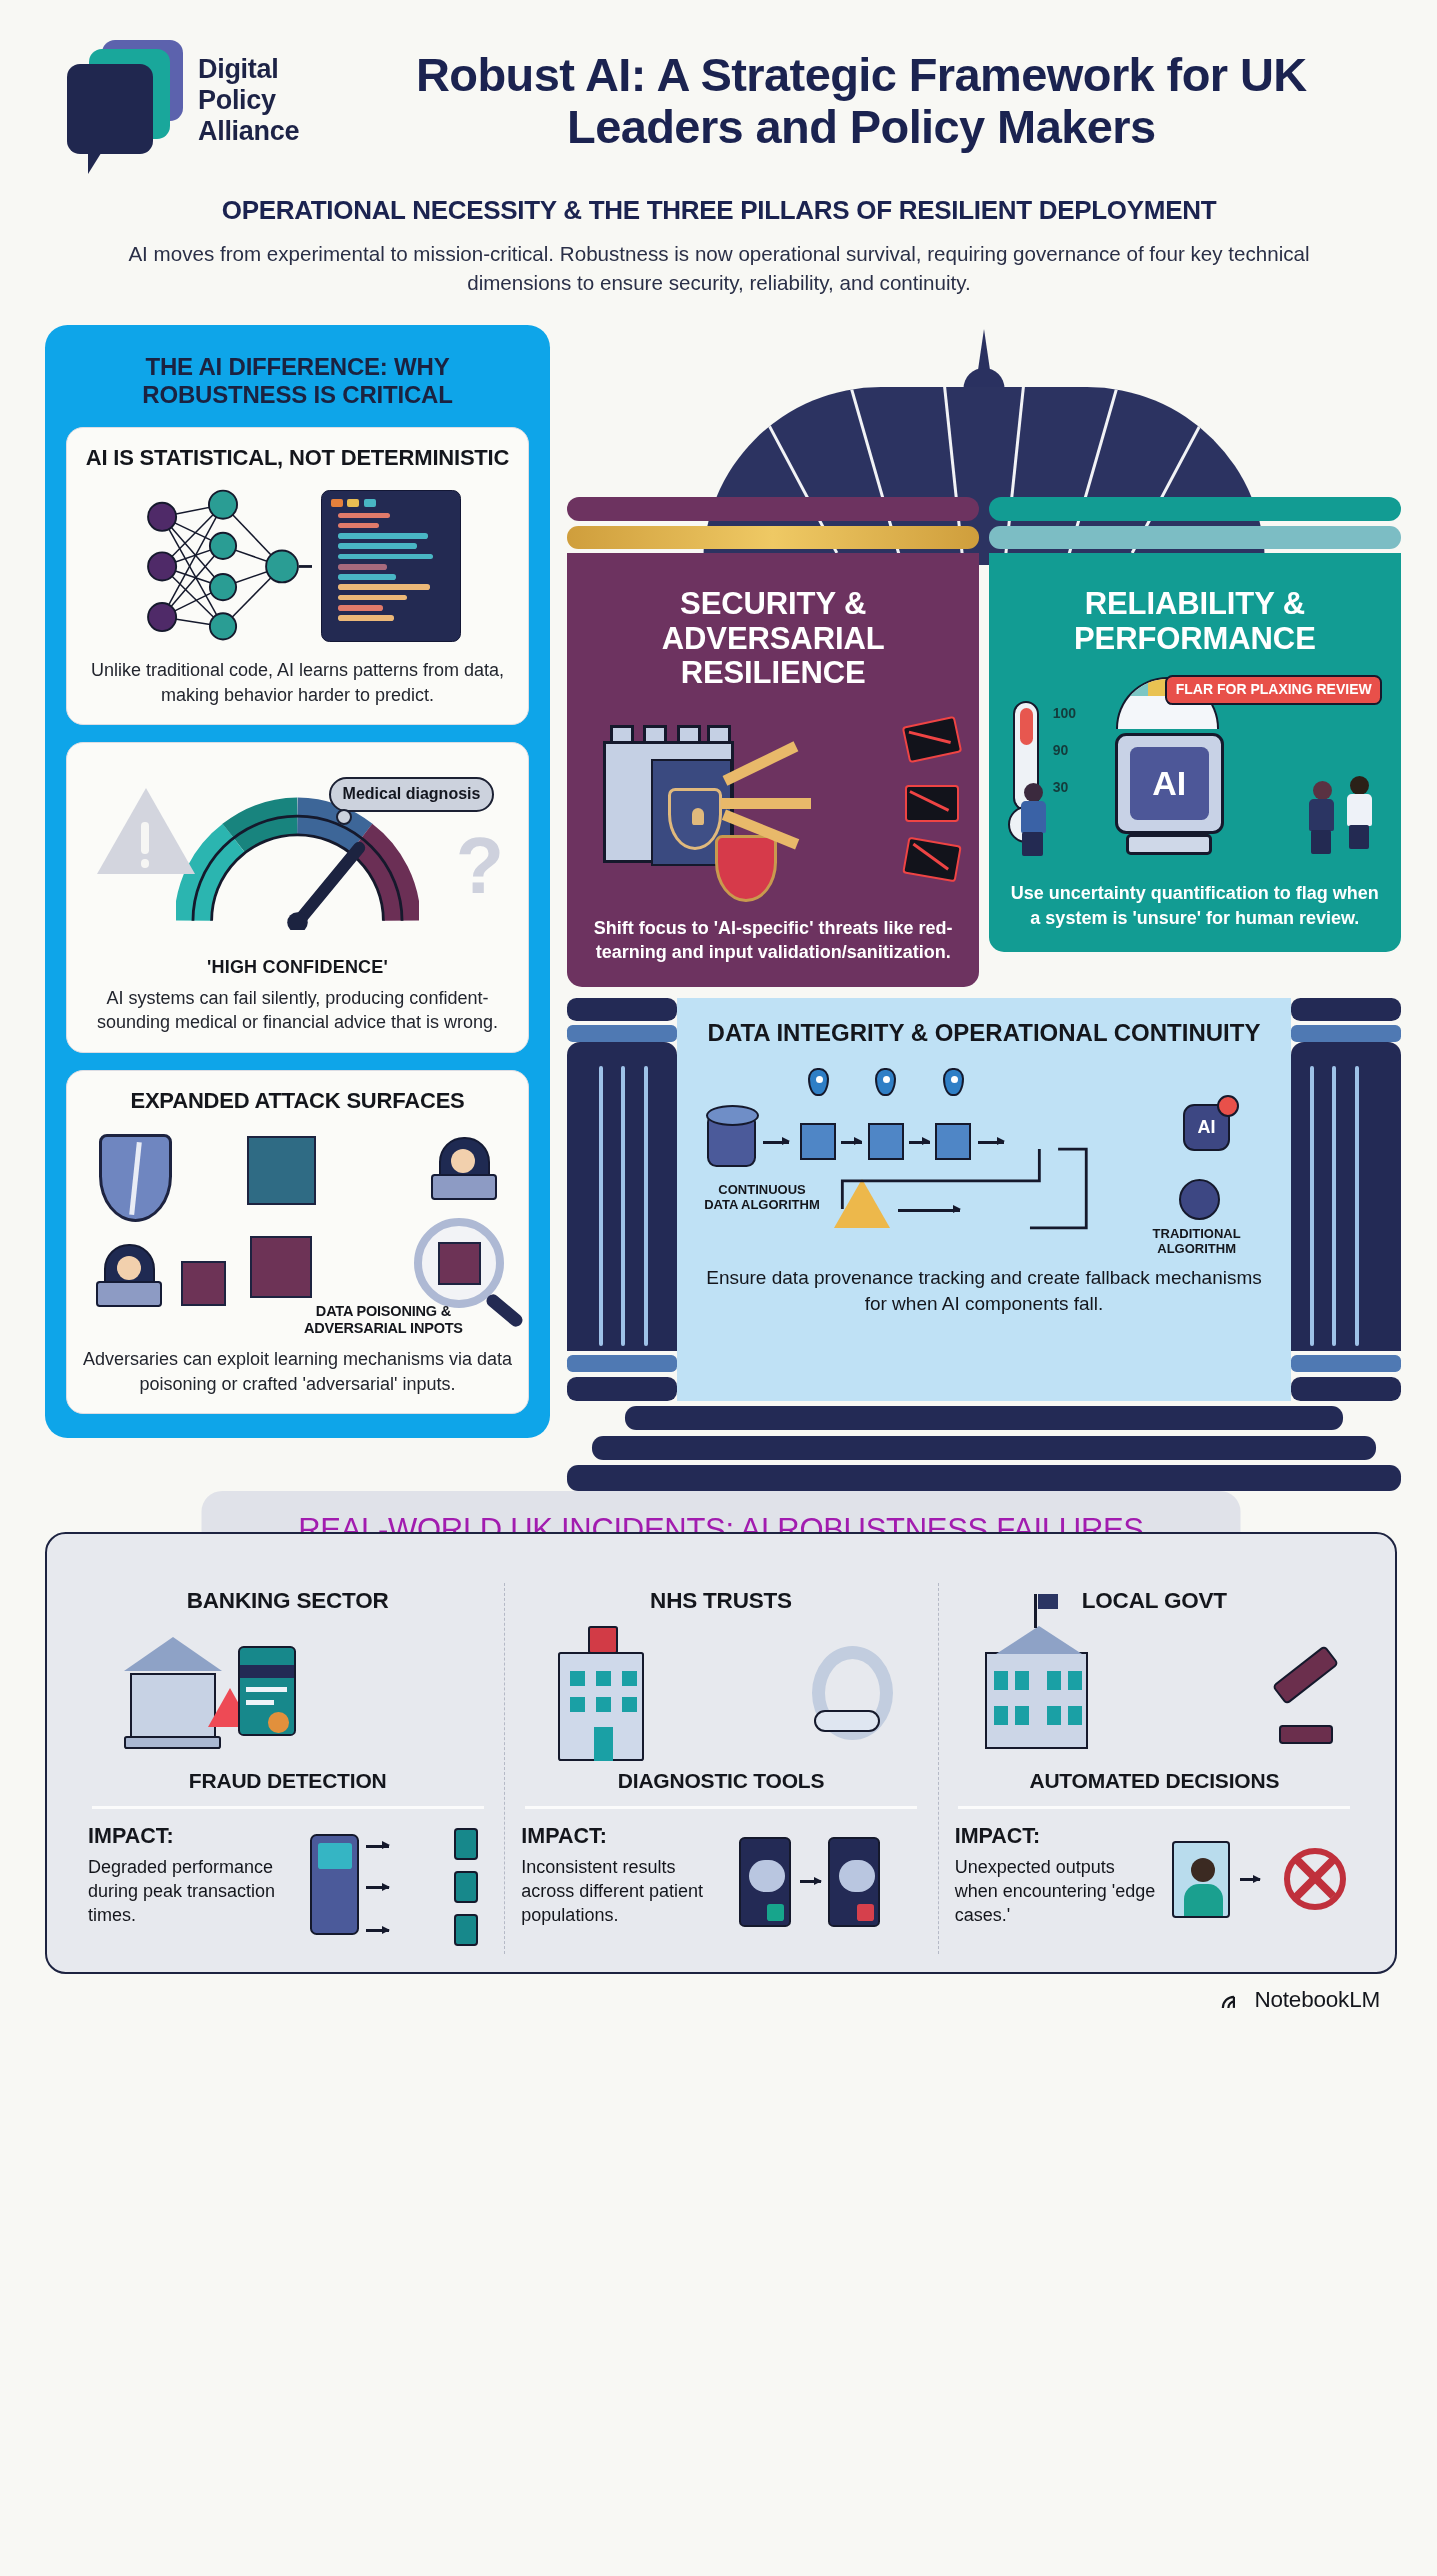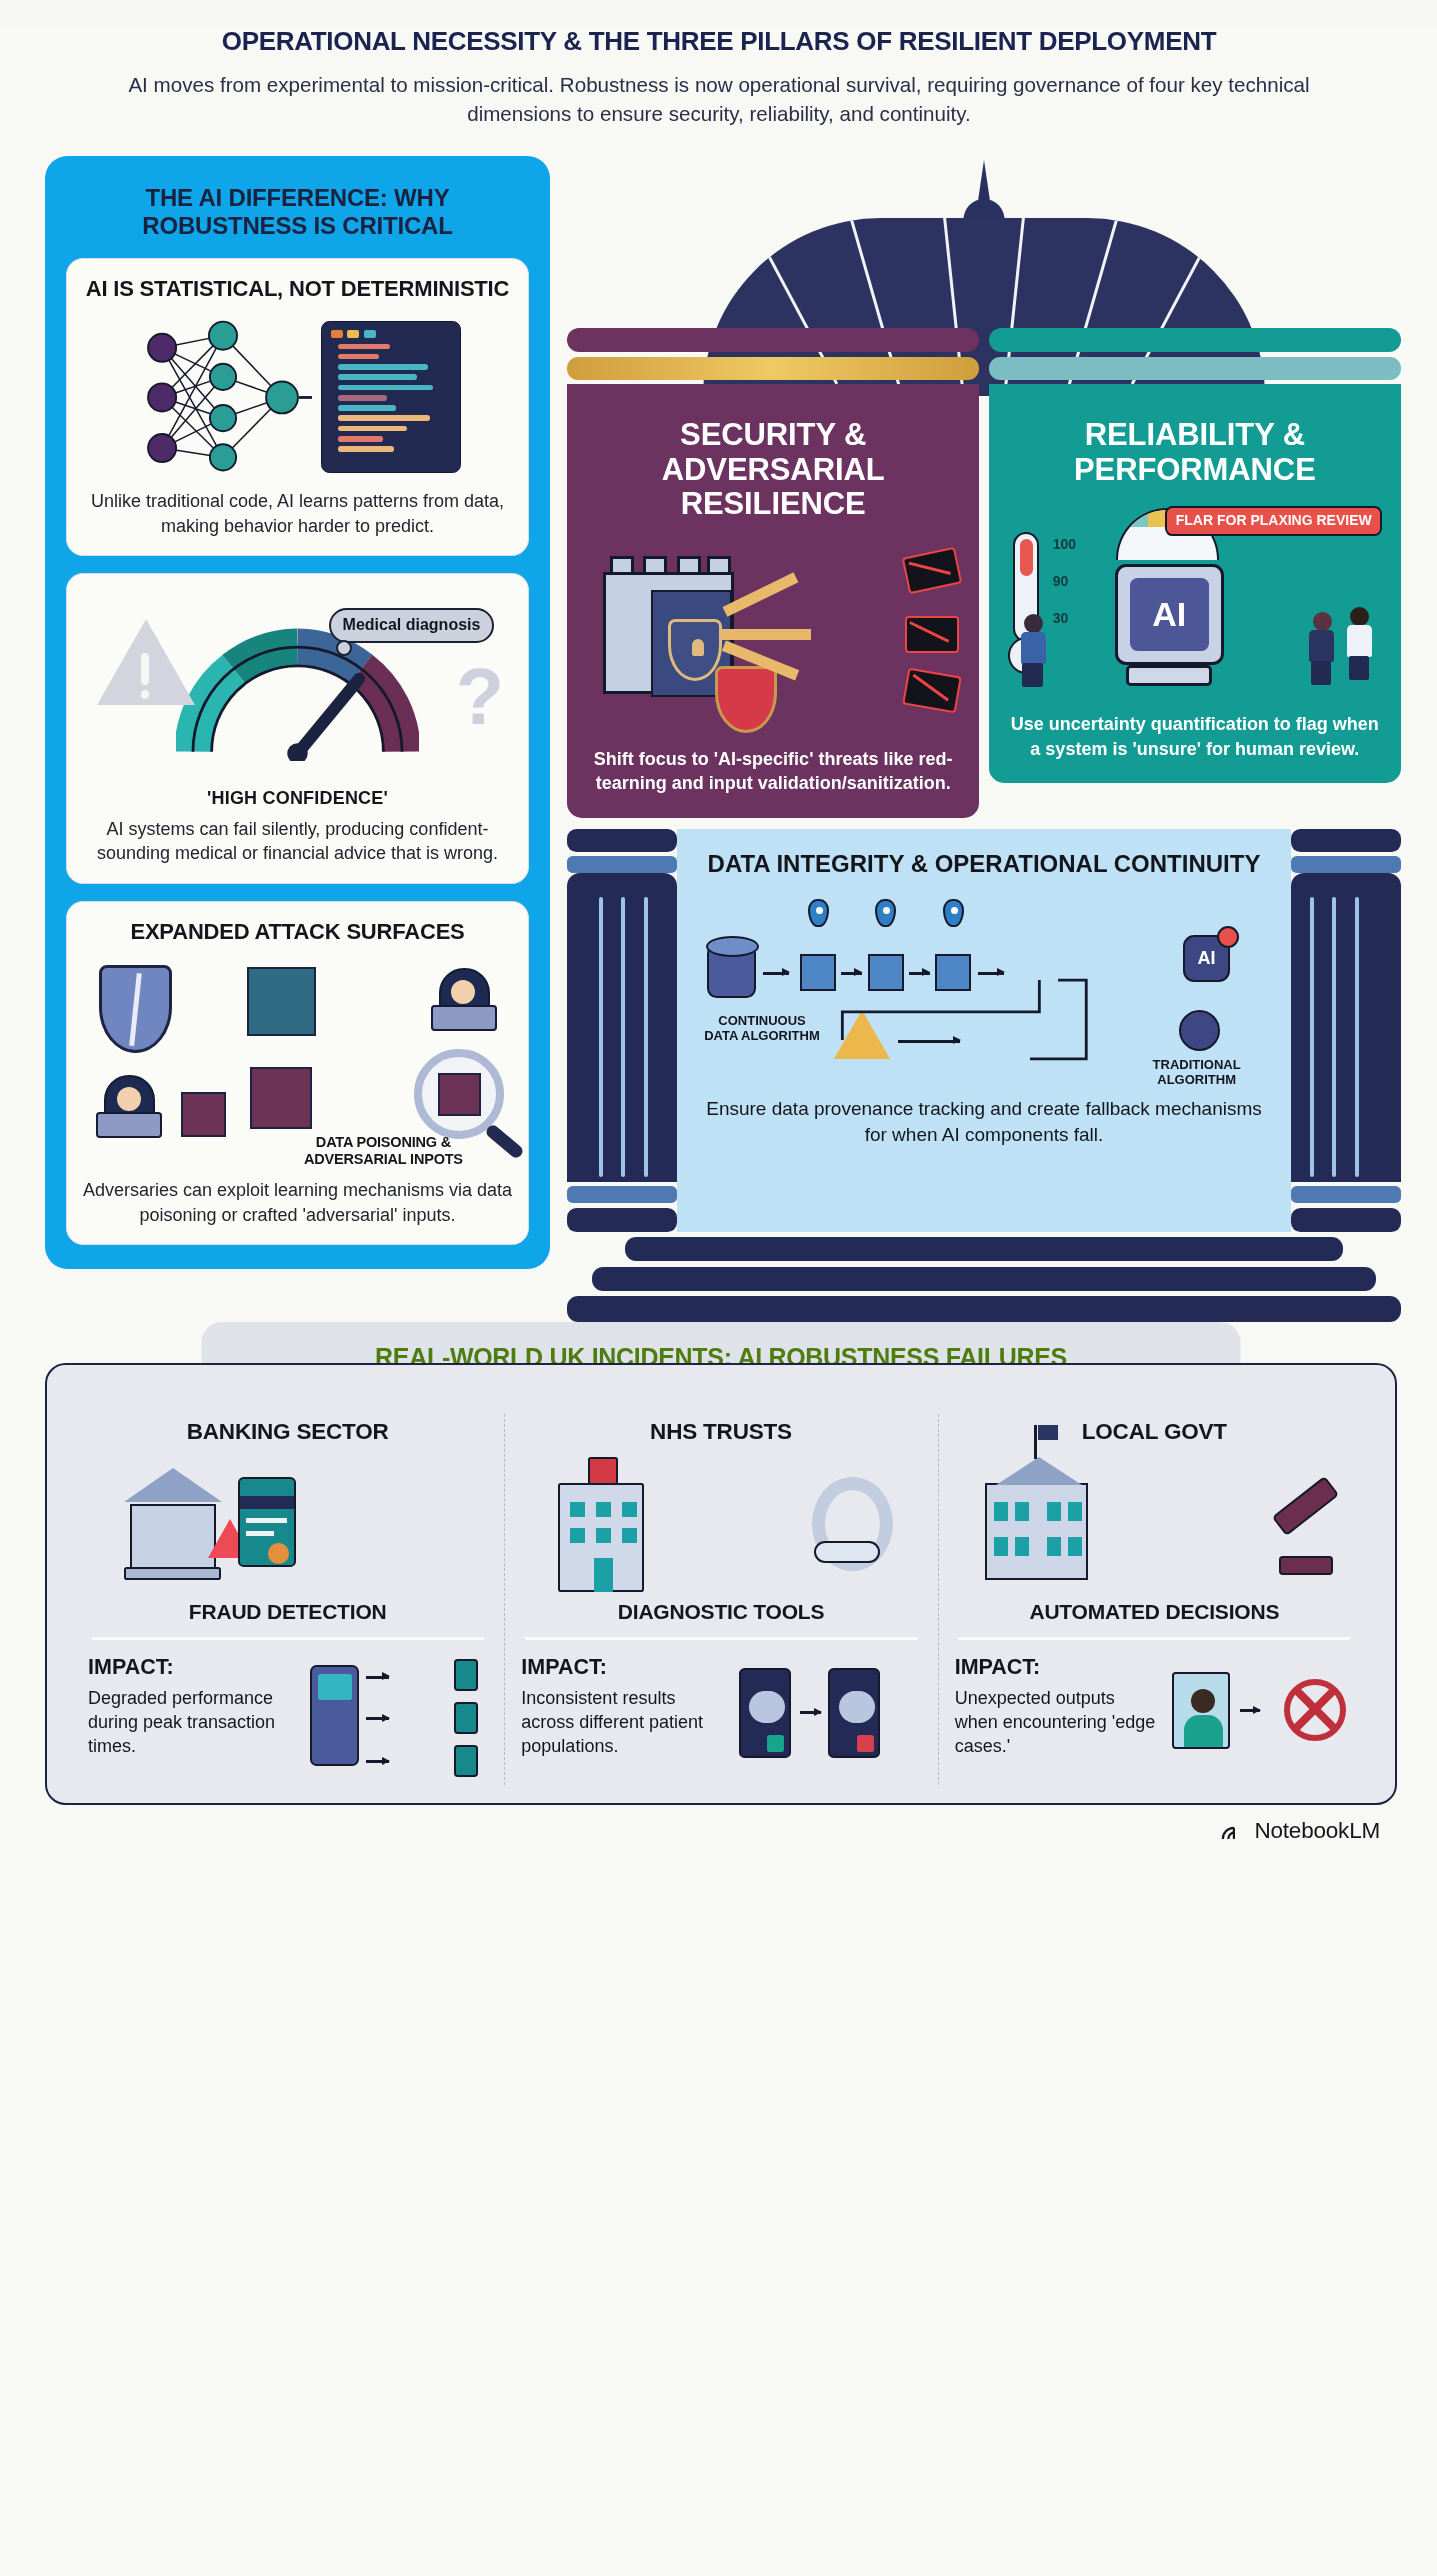--- a/index.html
+++ b/index.html
@@ -198,21 +198,21 @@
   .step { background:#232a55; border-radius:11.2px; margin-top: 5.6px; }
   .s1 { height: 24px; width: 86%; margin-left:7%; }
   .s2 { height: 24px; width: 94%; margin-left:3%; }
   .s3 { height: 26px; width: 100%; }
 
   
   .bottom-sec { position: relative; margin: 41px 41px 0 45px; }
   .bottom-tab { position:absolute; left:50%; transform:translateX(-50%); top:-41px; width: 1039px;
                 background:#e0e2e9; border-radius: 20.6px 20.6px 0 0; height: 86px;
                 display:flex; align-items:flex-start; justify-content:center; padding-top:20.6px; z-index:1;}
-  .bottom-tab span { font-size:25px; font-weight:700; letter-spacing:-0.3px; color:#4d7c0f; }
+  .bottom-tab span { font-size:31px; font-weight:400; letter-spacing:-0.3px; color:#a21caf; }
   .bottom-card{ position:relative; background:#e7e9ee; border:2.3px solid #1d2340; border-radius: 20.6px;
                 padding: 54px 24px 24px; z-index:2; }
   .inc-grid { display:flex; }
   .inc-col { flex:1; padding: 0 17px; position:relative; }
   .inc-col + .inc-col::before{ content:""; position:absolute; left:0; top:-5.6px; bottom:-5.6px;
      border-left: 1.9px dashed #b5b9c6; }
   .inc-title{ text-align:center; font-size:22.5px; font-weight:700; letter-spacing:-0.2px; color:#14161c;}
   .inc-art { height: 140px; position:relative; margin-top: 9.4px; }
   .inc-sub { text-align:center; font-size:21px; font-weight:700; letter-spacing:-0.2px;
              color:#14161c; margin-top: 5.6px; }
@@ -263,20 +263,38 @@
   .footer { display:flex; align-items:center; justify-content:flex-end;
             padding: 13px 58px 0 0; gap: 9.4px; }
   .nlm-icon { width: 24px; height: 19px; }
   .nlm-txt { font-size: 22.5px; color:#14161c; letter-spacing:-0.2px; }
 </style>
 </head>
 <body>
 
 <div class="page">
 
+  <div class="header">
+    <div class="logo-wrap">
+      <div class="logo-mark">
+        <div class="sq sq-a"></div>
+          <div class="sq sq-b"></div>
+          <div class="sq sq-c"></div>
+        <div class="sq-tail"></div>
+      </div>
+      <div class="logo-text">
+        <div>Digital</div>
+        <div>Policy</div>
+        <div>Alliance</div>
+      </div>
+    </div>
+    <div class="title-block">
+      <div class="main-title">Robust AI: A Strategic Framework for UK Leaders and Policy Makers</div>
+    </div>
+  </div>
   <div class="sub-head">OPERATIONAL NECESSITY &amp; THE THREE PILLARS OF RESILIENT DEPLOYMENT</div>
   <div class="sub-para">AI moves from experimental to mission-critical. Robustness is now operational survival, requiring governance of four key technical dimensions to ensure security, reliability, and continuity.</div>
 
   <div class="body-wrap">
 
     <div class="left-col">
       <div class="left-head">THE AI DIFFERENCE: WHY ROBUSTNESS IS CRITICAL</div>
 
       <div class="card">
         <div class="card-title">AI IS STATISTICAL, NOT DETERMINISTIC</div>

